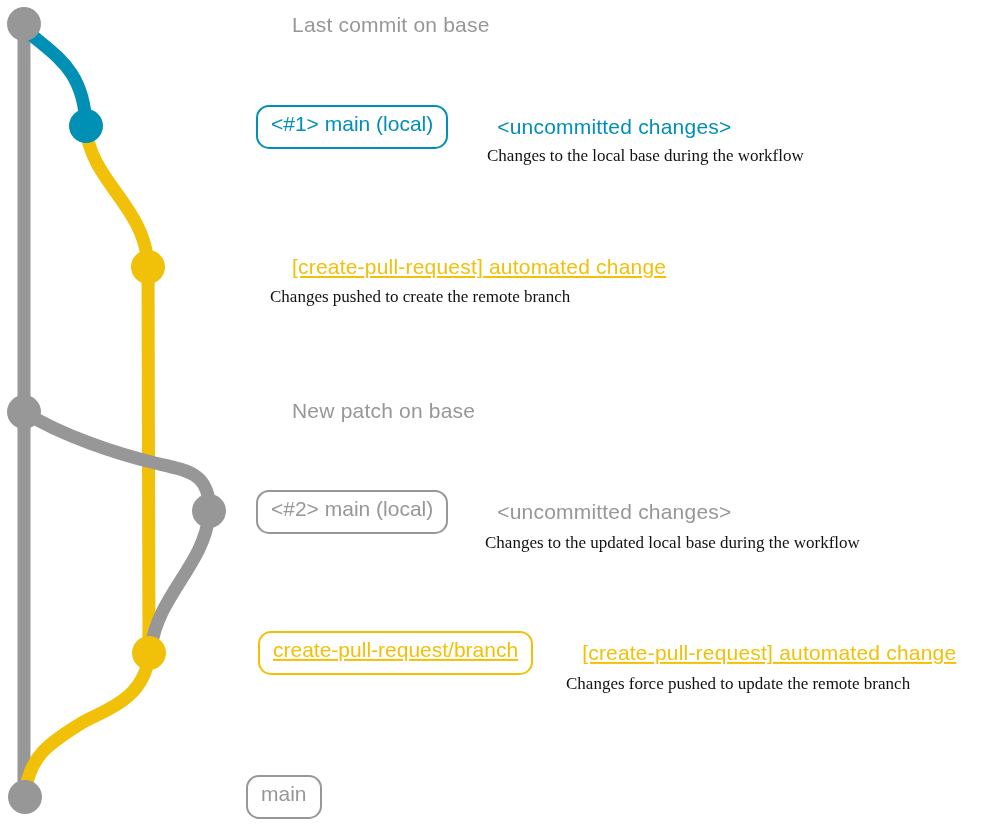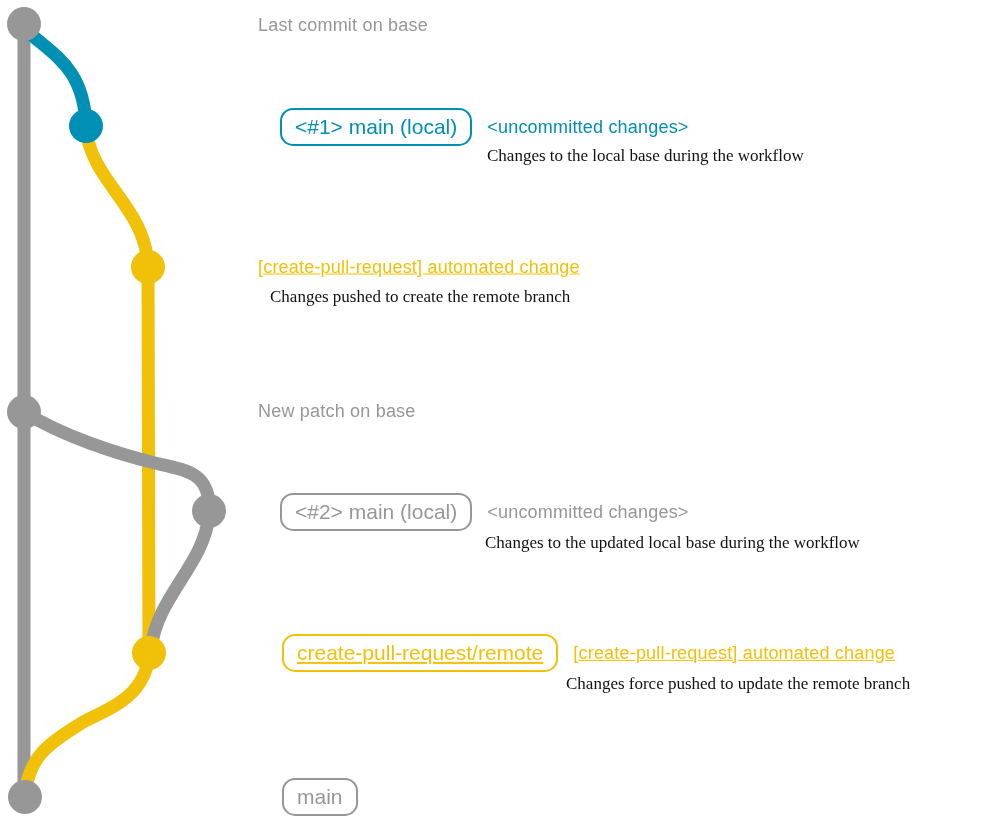--- a/index.html
+++ b/index.html
@@ -15,27 +15,27 @@
   .s-gray{stroke:var(--gray);}
   .s-blue{stroke:var(--blue);}
   .s-yellow{stroke:var(--yellow);}
   .d-gray{fill:var(--gray);}
   .d-blue{fill:var(--blue);}
   .d-yellow{fill:var(--yellow);}
   .row{
     position:absolute; transform:translateY(-50%);
     display:flex; align-items:center; gap:15px; white-space:nowrap;
   }
-  .msg{font-size:18px; letter-spacing:.2px;}
+  .msg{font-size:21px; letter-spacing:.2px;margin-left:34px;}
   .gray{color:var(--gray);}
   .blue{color:var(--blue);}
   .yellow{color:var(--yellow);text-decoration:underline;}
   .badge{
     font-size:21px; border:2px solid currentColor; border-radius:13px;
-    padding:4px 13px 5px 13px; line-height:1.2; background:#ffffff;margin-left:24px;
+    padding:4px 13px 11px 13px; line-height:1.2; background:#ffffff;
   }
   .desc{
     position:absolute; transform:translateY(-50%);
     font-family:"Liberation Serif", serif; font-size:17px;
     color:var(--ink); white-space:nowrap;
   }
 </style>
 </head>
 <body>
 
@@ -80,22 +80,22 @@
     <span class="msg gray">New patch on base</span>
   </div>
 
   <div class="row" style="left:256px; top:512px;justify-content:flex-end;">
     <span class="badge gray">&lt;#2&gt; main (local)</span>
     <span class="msg gray">&lt;uncommitted changes&gt;</span>
   </div>
   <div class="desc" style="left:485px; top:543px;">Changes to the updated local base during the workflow</div>
 
   <div class="row" style="left:258px; top:653px;">
-    <span class="badge yellow">create-pull-request/remote</span>
+    <span class="badge yellow">create-pull-request/branch</span>
     <span class="msg yellow">[create-pull-request] automated change</span>
   </div>
   <div class="desc" style="left:566px; top:684px;">Changes force pushed to update the remote branch</div>
 
-  <div class="row" style="left:258px; top:797px;">
+  <div class="row" style="left:246px; top:797px;">
     <span class="badge gray">main</span>
   </div>
 
 </div>
 
 </body></html>

